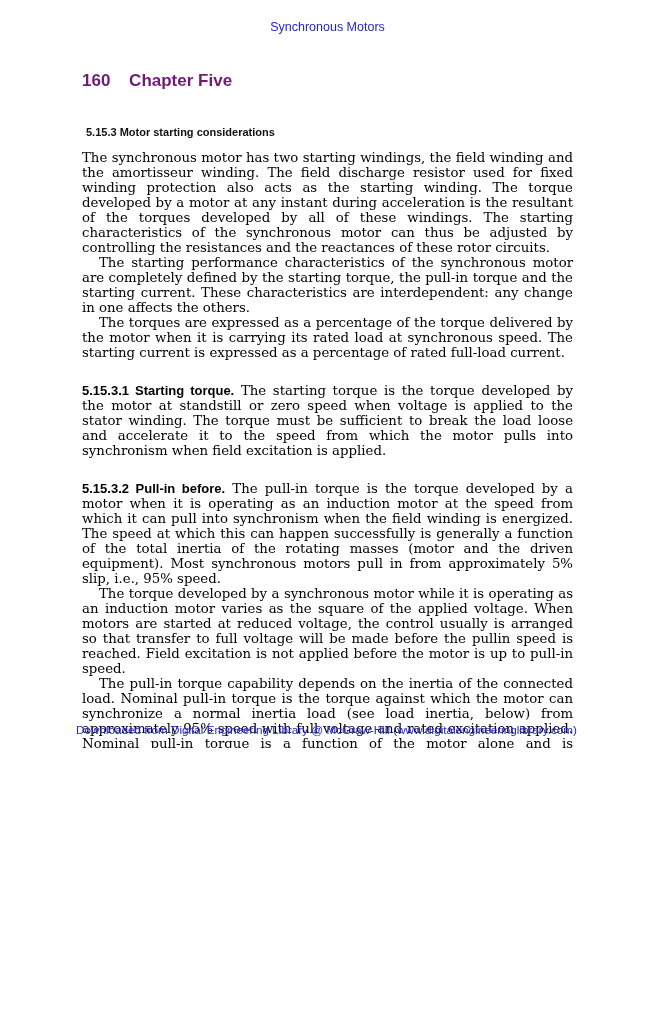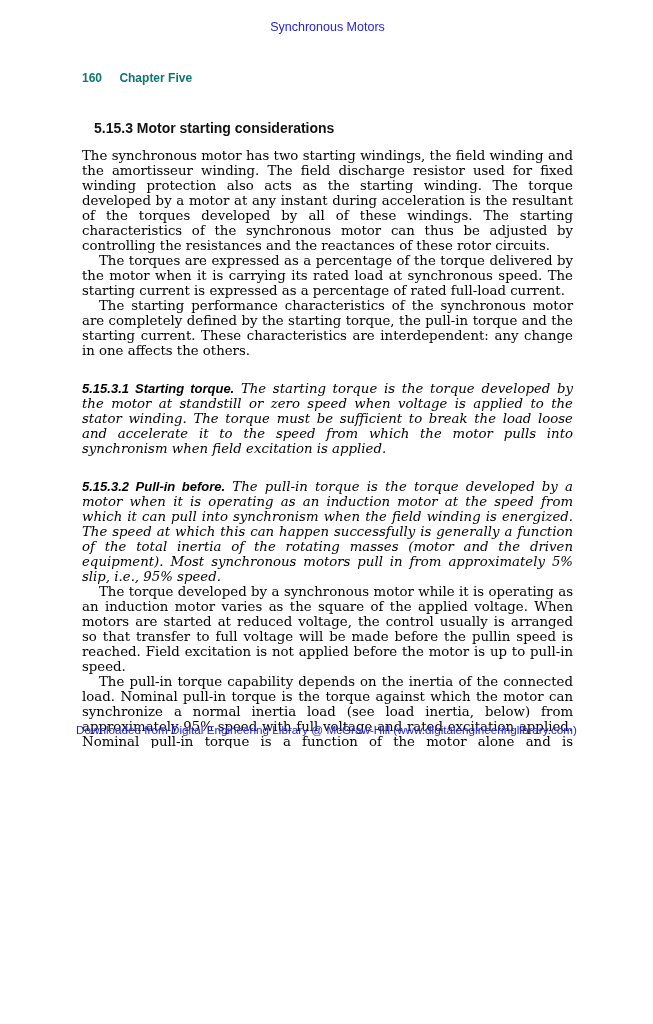--- a/index.html
+++ b/index.html
@@ -18,40 +18,40 @@
     text-align: center;
     font-family: "Liberation Sans", sans-serif;
     font-size: 12.5px;
     color: #2525d0;
     margin: 0;
   }
   .page-header {
     margin-top: 37px;
     font-family: "Liberation Sans", sans-serif;
     font-weight: bold;
-    font-size: 12px;
-    color: #0f766e;
+    font-size: 17px;
+    color: #701a75;
   }
   .page-number { margin-right: 14px; }
   .section-heading {
-    margin: 35px 0 12px 12px;
+    margin: 35px 0 12px 4px;
     font-family: "Liberation Sans", sans-serif;
     font-weight: bold;
-    font-size: 14px;
+    font-size: 11px;
     color: #111111;
   }
   p.body-para {
     margin: 0;
     font-size: 13.3px;
     line-height: 15px;
     text-align: justify;
     color: #000000;
   }
   p.indent { text-indent: 17px; }
-  p.subsection { margin-top: 23px; font-style: italic; }
+  p.subsection { margin-top: 23px; }
   .runin {
     font-family: "Liberation Sans", sans-serif;
     font-weight: bold;
     font-size: 13px;
   }
   .footer {
     position: absolute;
     left: 0;
     right: 0;
     bottom: 11px;
@@ -71,23 +71,23 @@
 
   <div class="page-header">
     <span class="page-number">160</span>
     <span class="chapter-title">Chapter Five</span>
   </div>
 
   <h2 class="section-heading">5.15.3 Motor starting considerations</h2>
 
   <p class="body-para">The synchronous motor has two starting windings, the field winding and the amortisseur winding. The field discharge resistor used for fixed winding protection also acts as the starting winding. The torque developed by a motor at any instant during acceleration is the resultant of the torques developed by all of these windings. The starting characteristics of the synchronous motor can thus be adjusted by controlling the resistances and the reactances of these rotor circuits.</p>
 
+  <p class="body-para indent">The starting performance characteristics of the synchronous motor are completely defined by the starting torque, the pull-in torque and the starting current. These characteristics are interdependent: any change in one affects the others.</p>
+
   <p class="body-para indent">The torques are expressed as a percentage of the torque delivered by the motor when it is carrying its rated load at synchronous speed. The starting current is expressed as a percentage of rated full-load current.</p>
-
-  <p class="body-para indent">The starting performance characteristics of the synchronous motor are completely defined by the starting torque, the pull-in torque and the starting current. These characteristics are interdependent: any change in one affects the others.</p>
 
   <p class="body-para subsection">
     <b class="runin">5.15.3.1 Starting torque.</b>
     <span>The starting torque is the torque developed by the motor at standstill or zero speed when voltage is applied to the stator winding. The torque must be sufficient to break the load loose and accelerate it to the speed from which the motor pulls into synchronism when field excitation is applied.</span>
   </p>
 
   <p class="body-para subsection">
     <b class="runin">5.15.3.2 Pull-in before.</b>
     <span>The pull-in torque is the torque developed by a motor when it is operating as an induction motor at the speed from which it can pull into synchronism when the field winding is energized. The speed at which this can happen successfully is generally a function of the total inertia of the rotating masses (motor and the driven equipment). Most synchronous motors pull in from approximately 5% slip, i.e., 95% speed.</span>
   </p>

